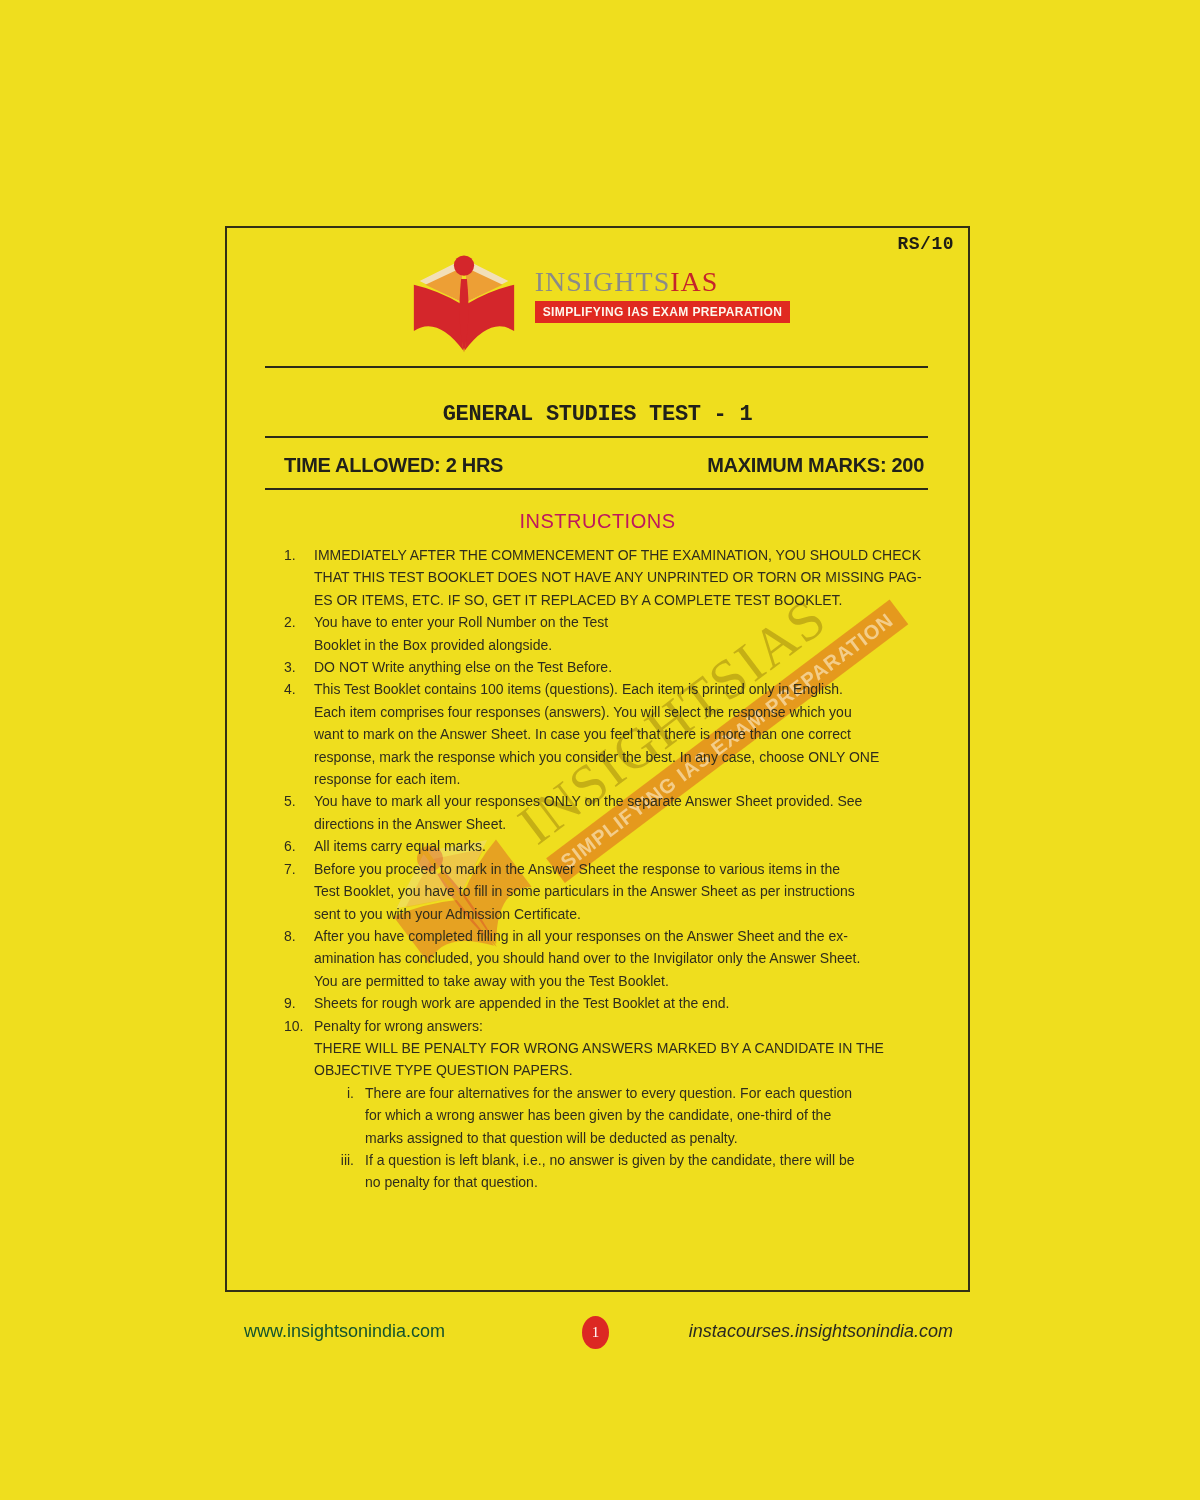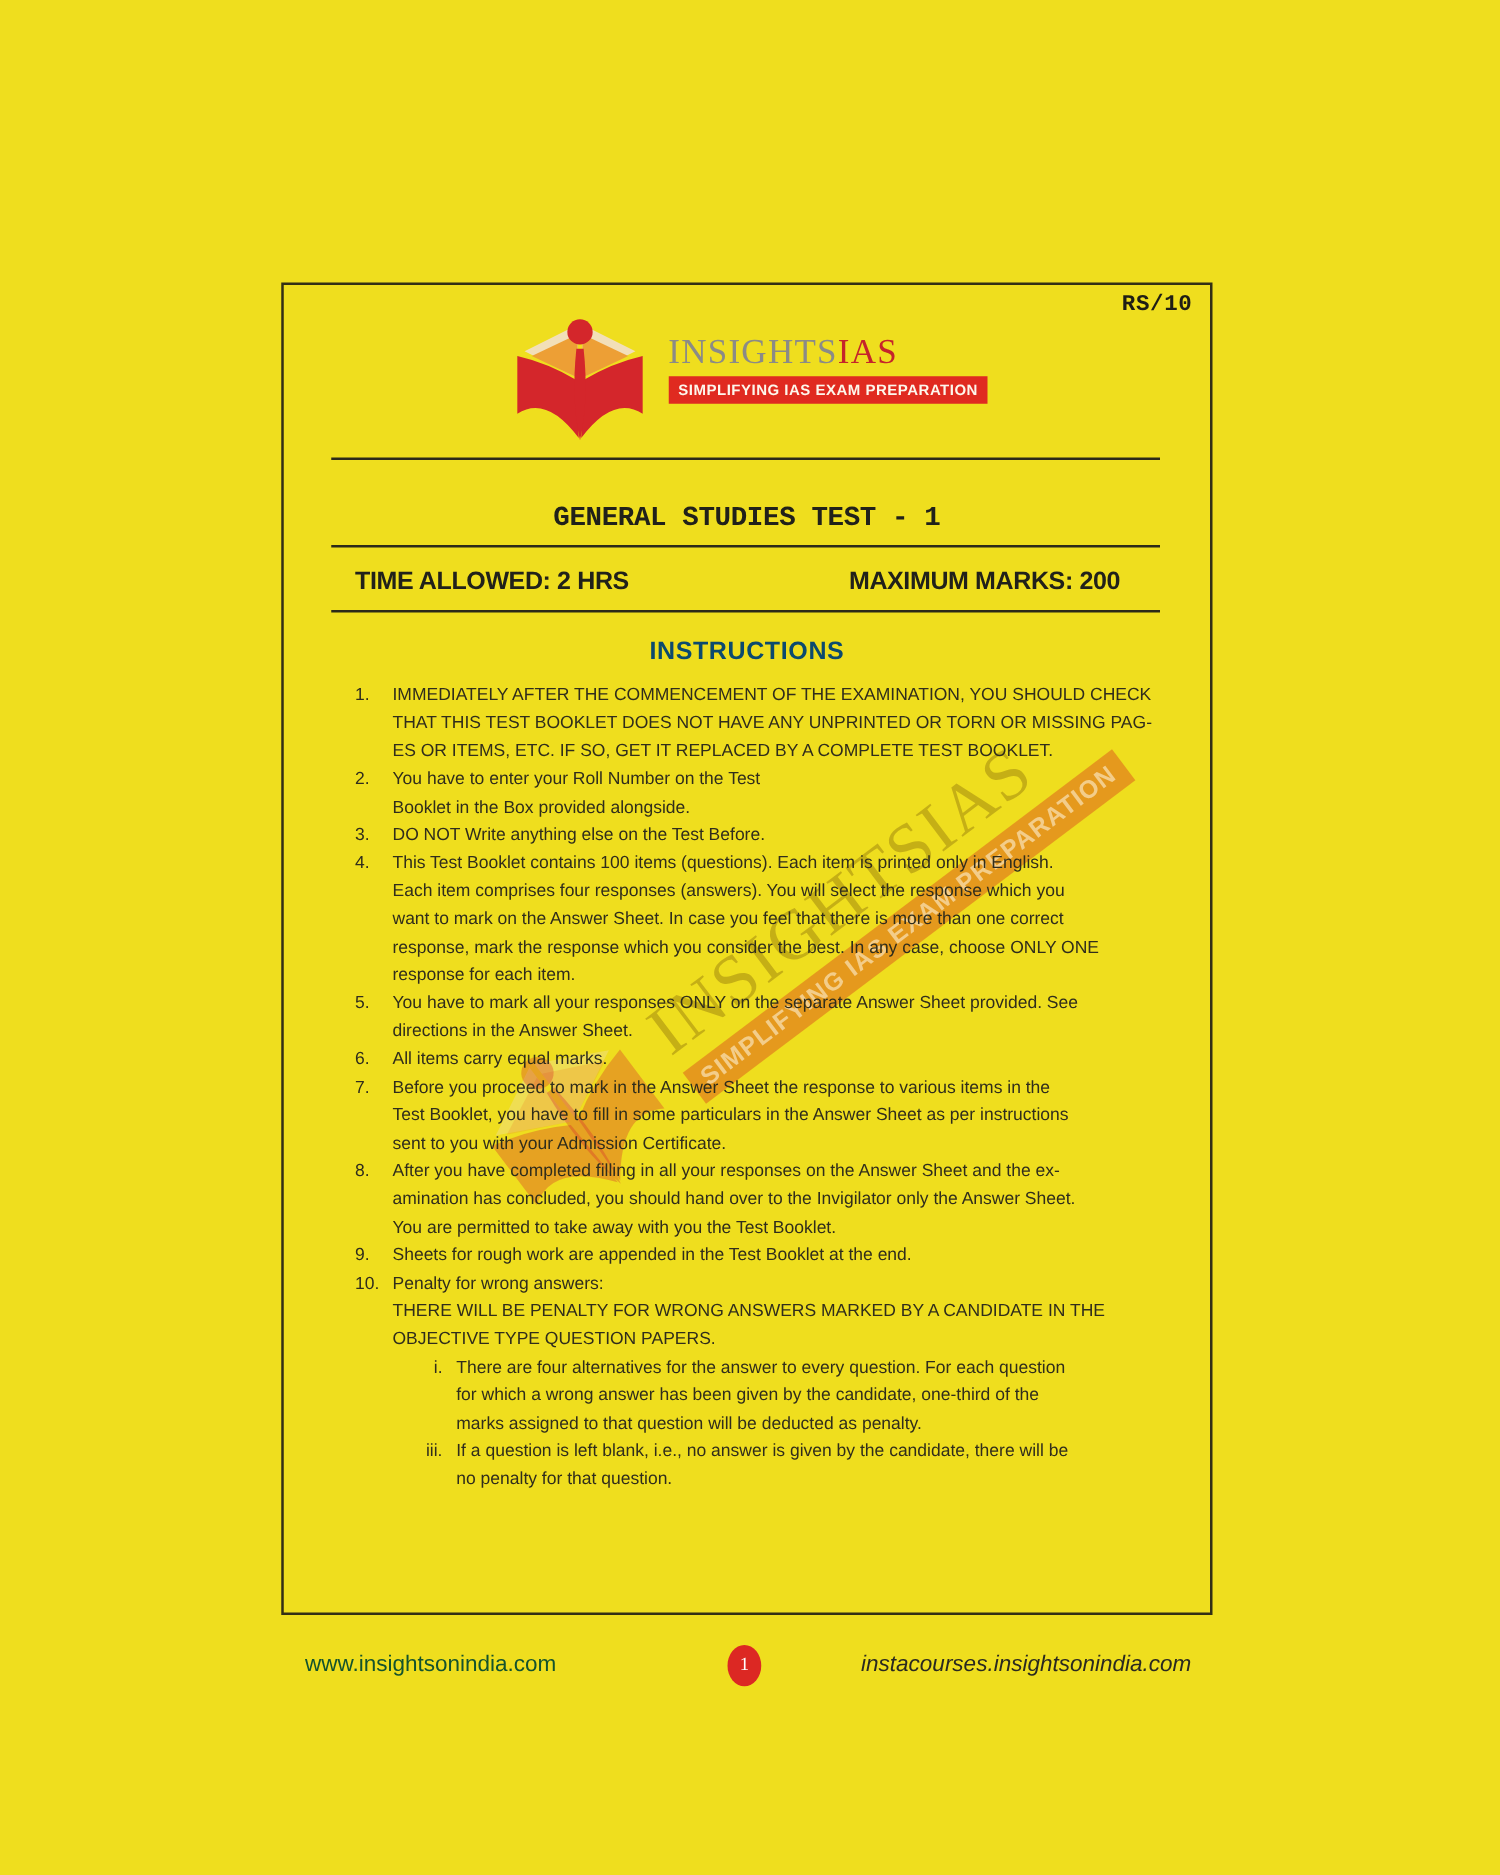--- a/index.html
+++ b/index.html
@@ -54,26 +54,26 @@
   
   .rule{position:absolute; left:38px; right:40px; border-top:2px solid #2C2A18;}
   .rule1{top:138px;} .rule2{top:208px;} .rule3{top:260px;}
   .title{
     position:absolute; left:0; width:100%; text-align:center;
     font-size:22px; font-weight:bold; color:#21211A; letter-spacing:-0.3px; line-height:26px;
   }
   .title1{top:146px;} .title2{top:174px;font-family:Liberation Mono, monospace;}
   .time-row{
     position:absolute; top:226px; left:0; width:100%; box-sizing:border-box;
-    padding:0 72px 0 57px; display:flex; justify-content:space-between;
+    padding:0 44px 0 57px; display:flex; justify-content:space-between;
     font-size:20px; font-weight:bold; color:#21211A; letter-spacing:-0.3px;
   }
   .ins-heading{
     position:absolute; top:282px; left:0; width:100%; text-align:center;
-    font-size:20px; font-weight:bold; color:#0c4a6e; letter-spacing:0.5px;
+    font-size:20px; font-weight:normal; color:#be185d; letter-spacing:0.5px;
   }
   
   .ins-list{
     position:absolute; top:316px; left:57px; right:26px;
     font-size:14px; line-height:22.4px; color:#302D1C;
   }
   .ins-item{display:flex; align-items:flex-start;}
   .ins-num{flex:0 0 30px;}
   .ins-lines{flex:1; white-space:pre-line;}
   .sub-list{margin-left:18px;}

